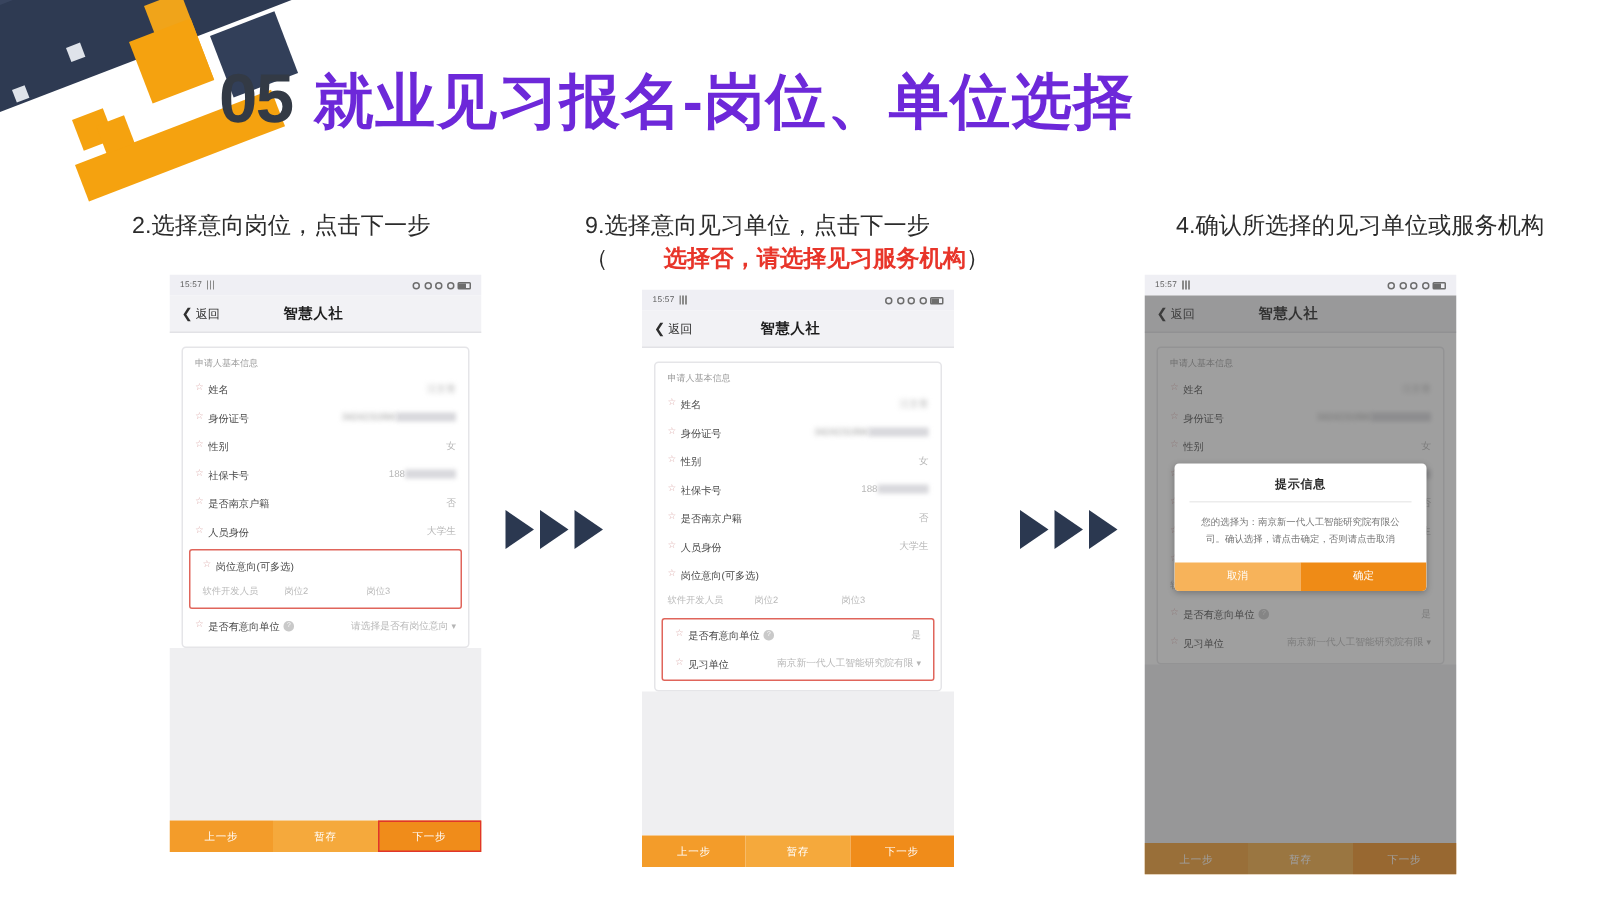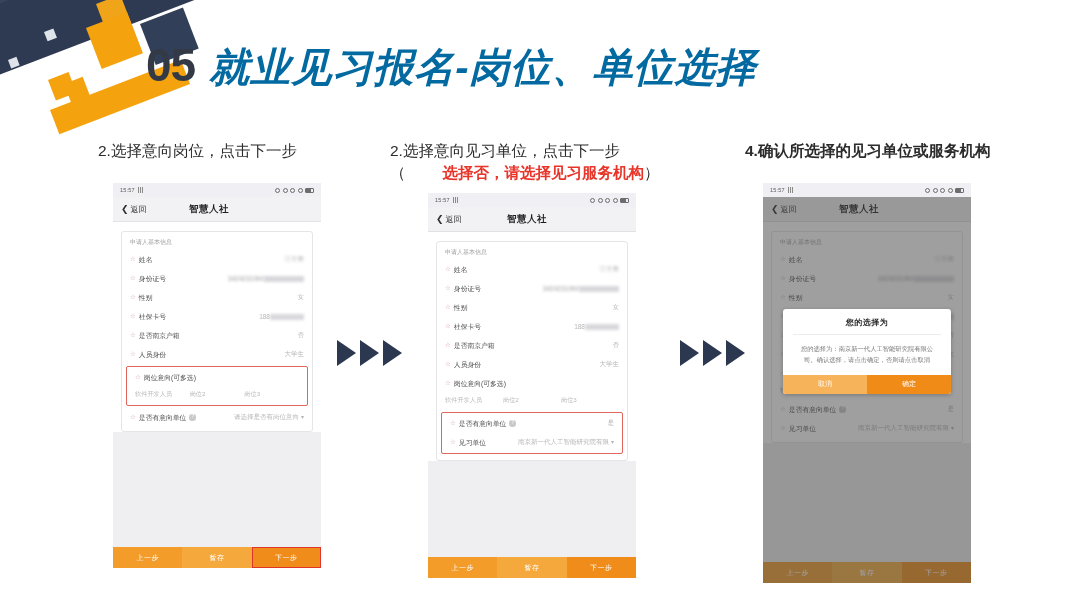--- a/index.html
+++ b/index.html
@@ -36,29 +36,29 @@
   .c-w1 { left:44px; top:32px; width:10px; height:10px; }
   .c-w2 { left:8px;  top:60px; width:9px;  height:9px; }
 
   
   .title-row { position:absolute; left:146px; top:42px; display:flex; align-items:baseline; }
   .title-num {
     font-size:46px; font-weight:bold; color:#333a45; letter-spacing:-1px;
     line-height:1;
   }
   .title-text {
-    font-size:40px; font-weight:bold; color:#0369a1; margin-left:14px;
-    line-height:1; letter-spacing:1px;font-style:italic;
+    font-size:40px; font-weight:bold; color:#6d28d9; margin-left:14px;
+    line-height:1; letter-spacing:1px;
   }
 
   
   .cap { position:absolute; font-size:15.5px; color:#2b2b2b; line-height:1.45; white-space:nowrap; }
-  .cap.c1 { left:98px;  top:140px; }
+  .cap.c1 { left:88px;  top:140px; }
   .cap.c2 { left:390px; top:140px; }
-  .cap.c3 { left:745px; top:140px;font-weight:bold; }
+  .cap.c3 { left:784px; top:140px; }
   .cap .red { color:#e8352a; font-weight:bold;margin-left:37px; }
   .cap .sub { display:block; }
 
   
   .arrows { position:absolute; display:flex; gap:4px; }
   .arrows.a1 { left:337px; top:340px; }
   .arrows.a2 { left:680px; top:340px; }
   .tri {
     width:0; height:0;
     border-top:13px solid transparent;
@@ -172,21 +172,21 @@
 
   <div class="title-row">
     <span class="title-num">05</span>
     <span class="title-text">就业见习报名-岗位、单位选择</span>
   </div>
 
   <div class="cap c1">
     <span>2.选择意向岗位，点击下一步</span>
   </div>
   <div class="cap c2">
-    <span>2.选择意向见习单位，点击下一步</span>
+    <span>9.选择意向见习单位，点击下一步</span>
     <span class="sub">
       <span>（</span><span class="red">选择否，请选择见习服务机构</span><span>）</span>
     </span>
   </div>
   <div class="cap c3">
     <span>4.确认所选择的见习单位或服务机构</span>
   </div>
 
   <div class="arrows a1">
     <div class="tri"></div>
@@ -545,21 +545,21 @@
       <div class="bottombar">
         <div class="bb-btn bb-1">上一步</div>
         <div class="bb-btn bb-2">暂存</div>
         <div class="bb-btn bb-3">下一步</div>
       </div>
     </div>
 
     <div class="dim"></div>
 
     <div class="dialog">
-      <div class="dlg-title">您的选择为</div>
+      <div class="dlg-title">提示信息</div>
       <div class="dlg-sep"></div>
       <div class="dlg-msg">您的选择为：南京新一代人工智能研究院有限公司。确认选择，请点击确定，否则请点击取消</div>
       <div class="dlg-btns">
         <div class="dlg-btn dlg-cancel">取消</div>
         <div class="dlg-btn dlg-ok">确定</div>
       </div>
     </div>
   </div>
 
 </div>

